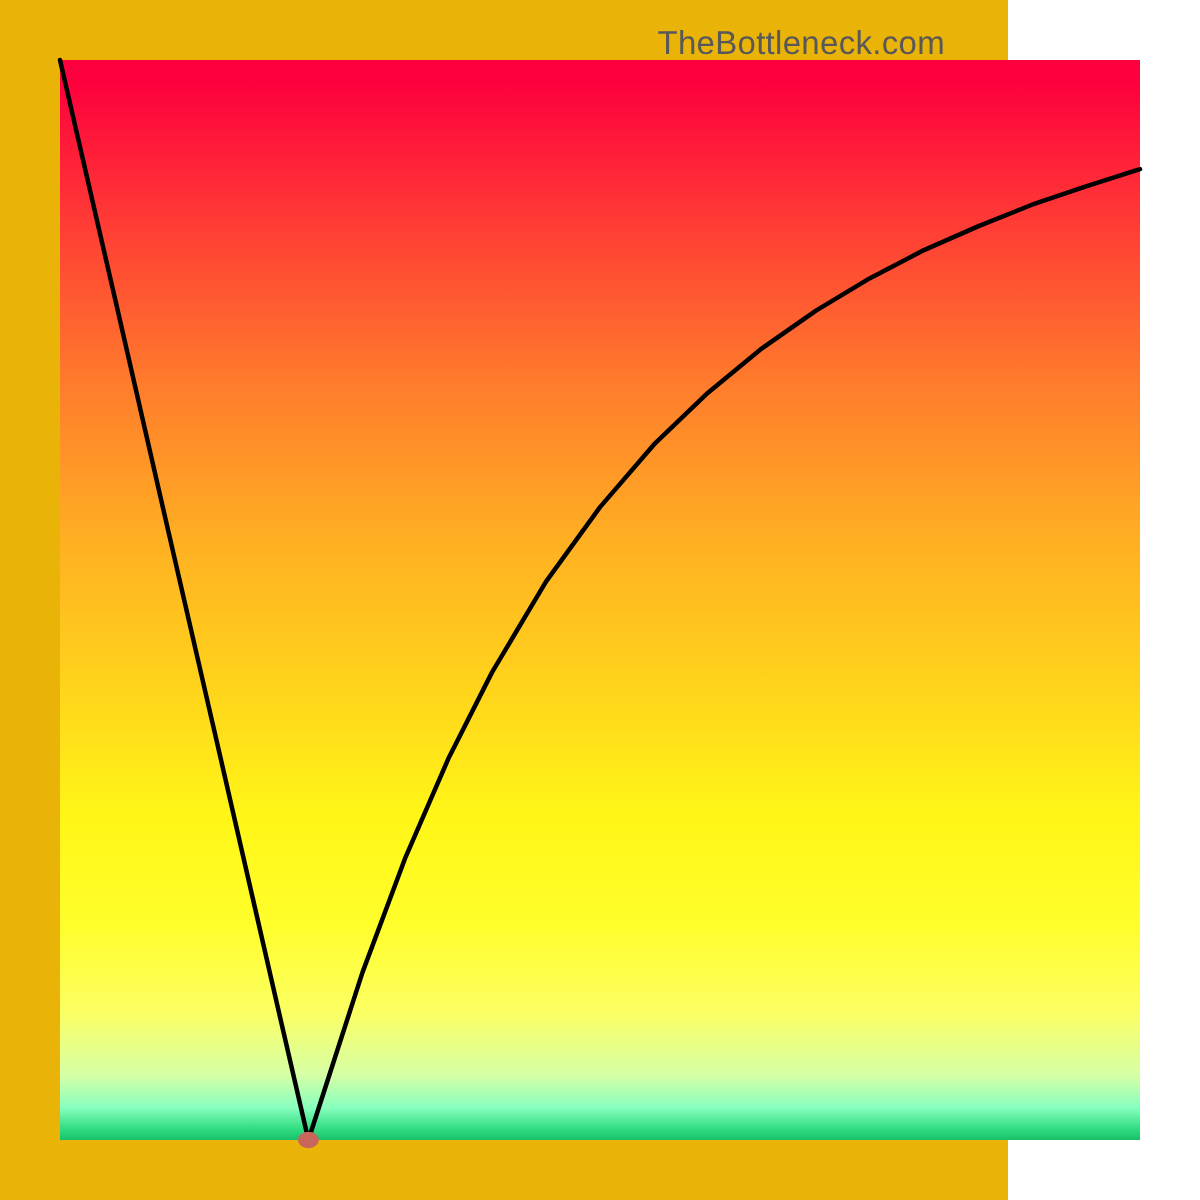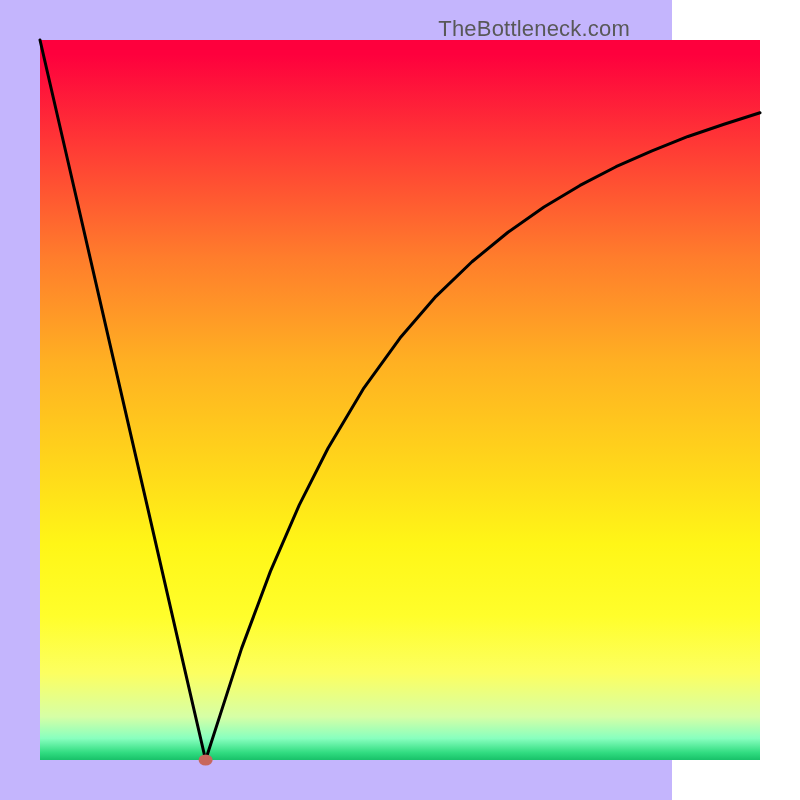--- a/index.html
+++ b/index.html
@@ -7,21 +7,21 @@
     padding: 0;
     width: 800px;
     height: 800px;
     overflow: hidden;
     font-family: Arial, Helvetica, sans-serif;
   }
   .container {
     position: relative;
     width: 672px;
     height: 800px;
-    background: #c4b5fd;
+    background: #eab308;
   }
   .plot-area {
     position: absolute;
     left: 40px;
     top: 40px;
     width: 720px;
     height: 720px;
     background: linear-gradient(to bottom,
       #fe003d 0%,
       #fe003d 2%,

